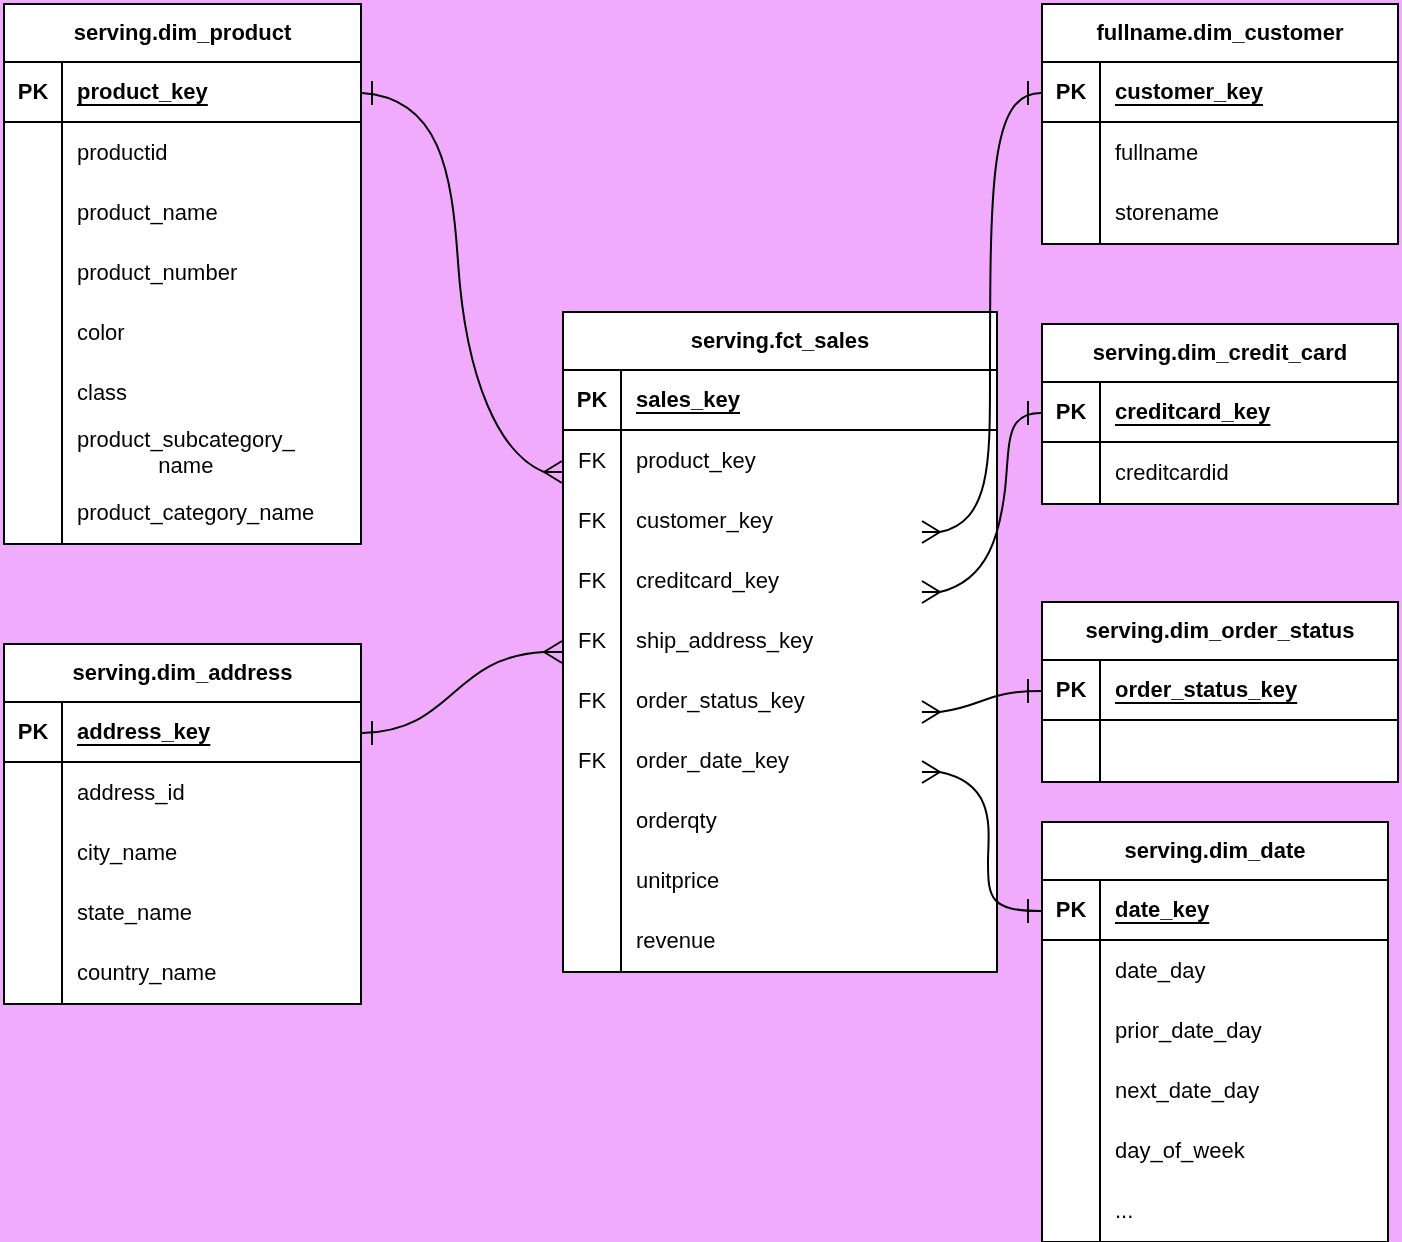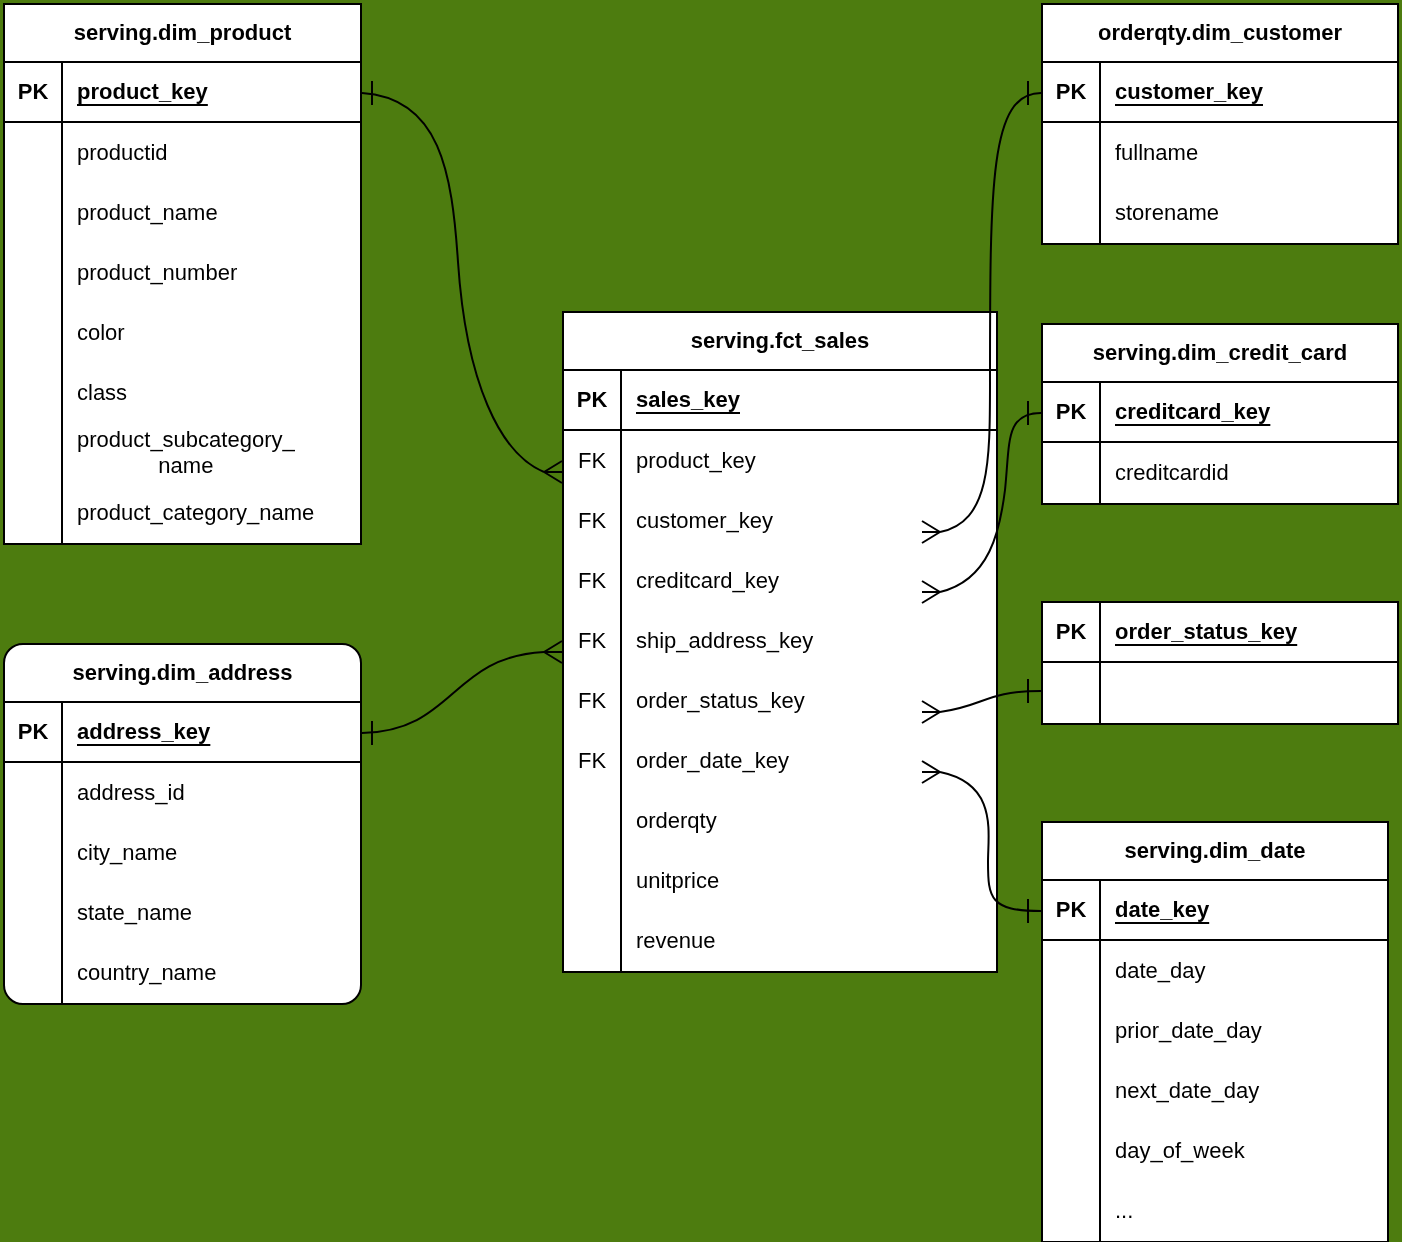--- a/index.html
+++ b/index.html
@@ -1,20 +1,20 @@
 <!DOCTYPE html>
 <html><head>
 <meta charset="utf-8">
 <style>
   html, body { margin: 0; padding: 0; background: #ffffff; }
   #canvas {
     position: relative;
     width: 1402px;
     height: 1242px;
-    background: #4d7c0f;
+    background: #f0abfc;
     font-family: "Liberation Sans", "DejaVu Sans", sans-serif;
     color: #000000;
     overflow: hidden;
   }
   .tbl {
     position: absolute;
     background: #ffffff;
     border: 2px solid #000000;
     box-sizing: border-box;
     z-index: 2;
@@ -114,21 +114,21 @@
           <div class="fcol">product_subcategory_
 name</div>
         </div>
         <div class="row">
           <div class="kcol"></div>
           <div class="fcol">product_category_name</div>
         </div>
       </div>
   </div>
 
-  <div class="tbl" style="left:3px; top:643px; width:359px;border-radius:20px;">
+  <div class="tbl" style="left:3px; top:643px; width:359px;">
     <div class="tbl-h">serving.dim_address</div>
     <div class="row pk-row">
       <div class="kcol">PK</div>
       <div class="fcol pk-field">address_key</div>
     </div>
     <div class="tbl-body">
         <div class="row">
           <div class="kcol"></div>
           <div class="fcol">address_id</div>
         </div>
@@ -187,21 +187,21 @@
           <div class="fcol">unitprice</div>
         </div>
         <div class="row">
           <div class="kcol"></div>
           <div class="fcol">revenue</div>
         </div>
       </div>
   </div>
 
   <div class="tbl" style="left:1041px; top:3px; width:358px;">
-    <div class="tbl-h">orderqty.dim_customer</div>
+    <div class="tbl-h">fullname.dim_customer</div>
     <div class="row pk-row">
       <div class="kcol">PK</div>
       <div class="fcol pk-field">customer_key</div>
     </div>
     <div class="tbl-body">
         <div class="row">
           <div class="kcol"></div>
           <div class="fcol">fullname</div>
         </div>
         <div class="row">
@@ -219,20 +219,21 @@
     </div>
     <div class="tbl-body">
         <div class="row">
           <div class="kcol"></div>
           <div class="fcol">creditcardid</div>
         </div>
       </div>
   </div>
 
   <div class="tbl" style="left:1041px; top:601px; width:358px;">
+    <div class="tbl-h">serving.dim_order_status</div>
     <div class="row pk-row">
       <div class="kcol">PK</div>
       <div class="fcol pk-field">order_status_key</div>
     </div>
     <div class="tbl-body">
         <div class="row">
           <div class="kcol"></div>
         </div>
       </div>
   </div>

